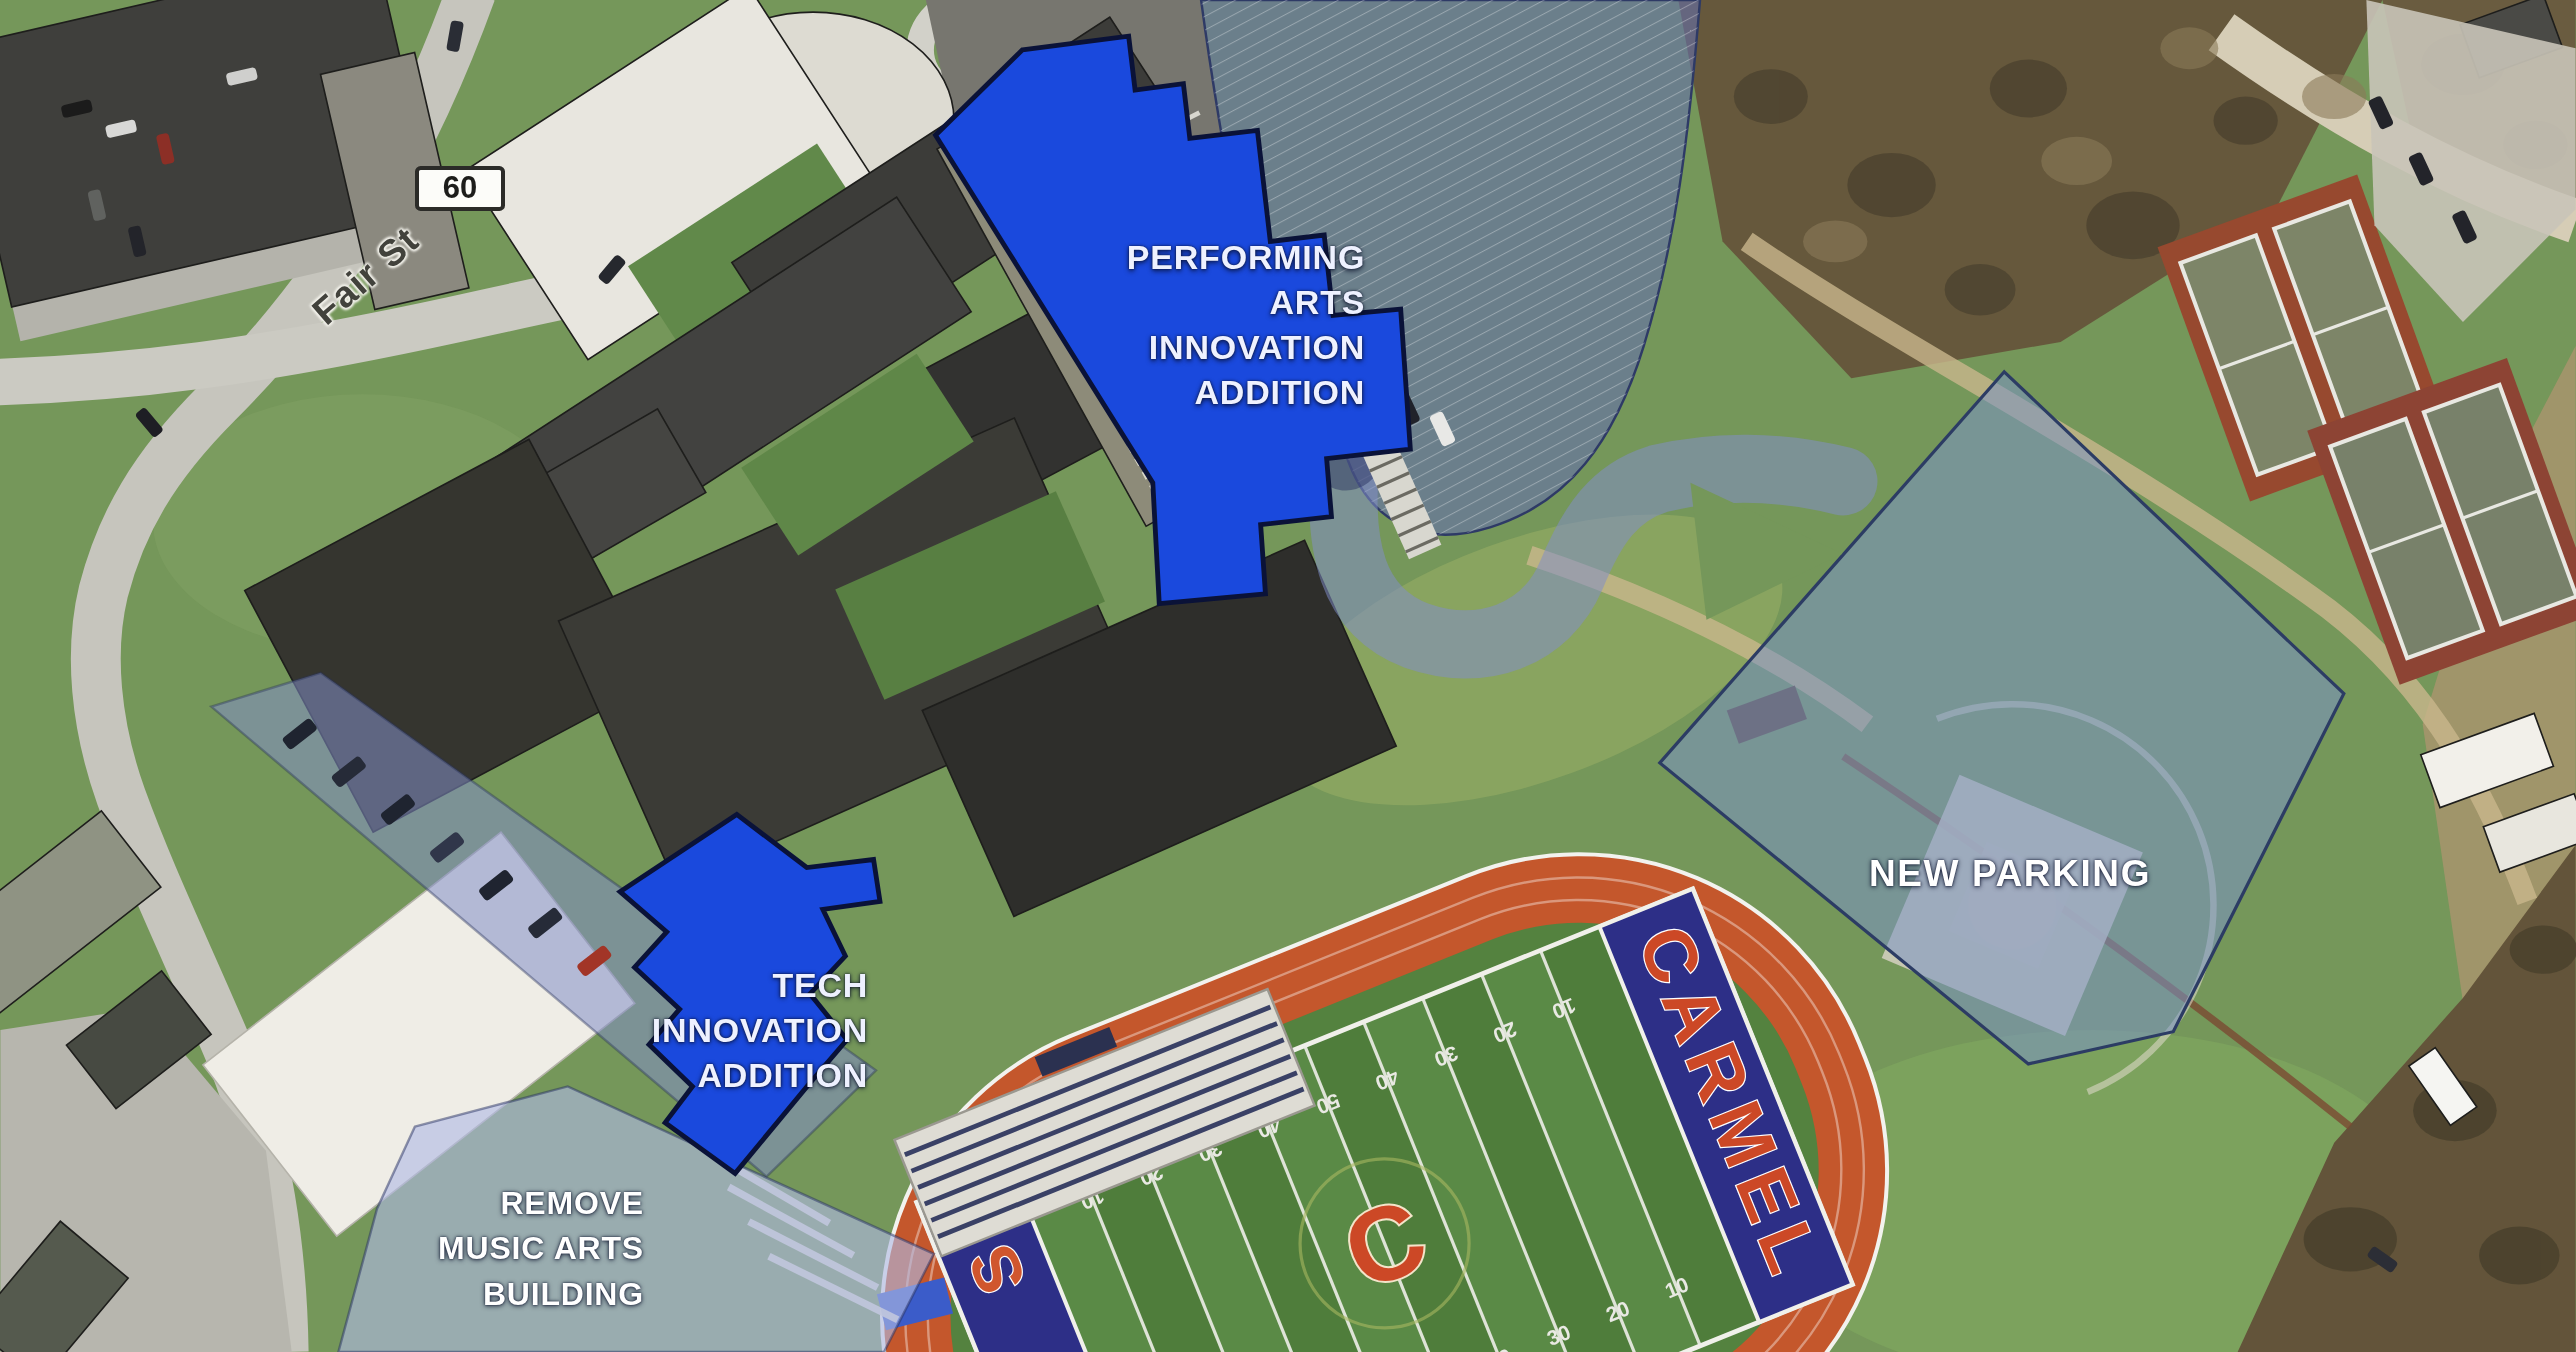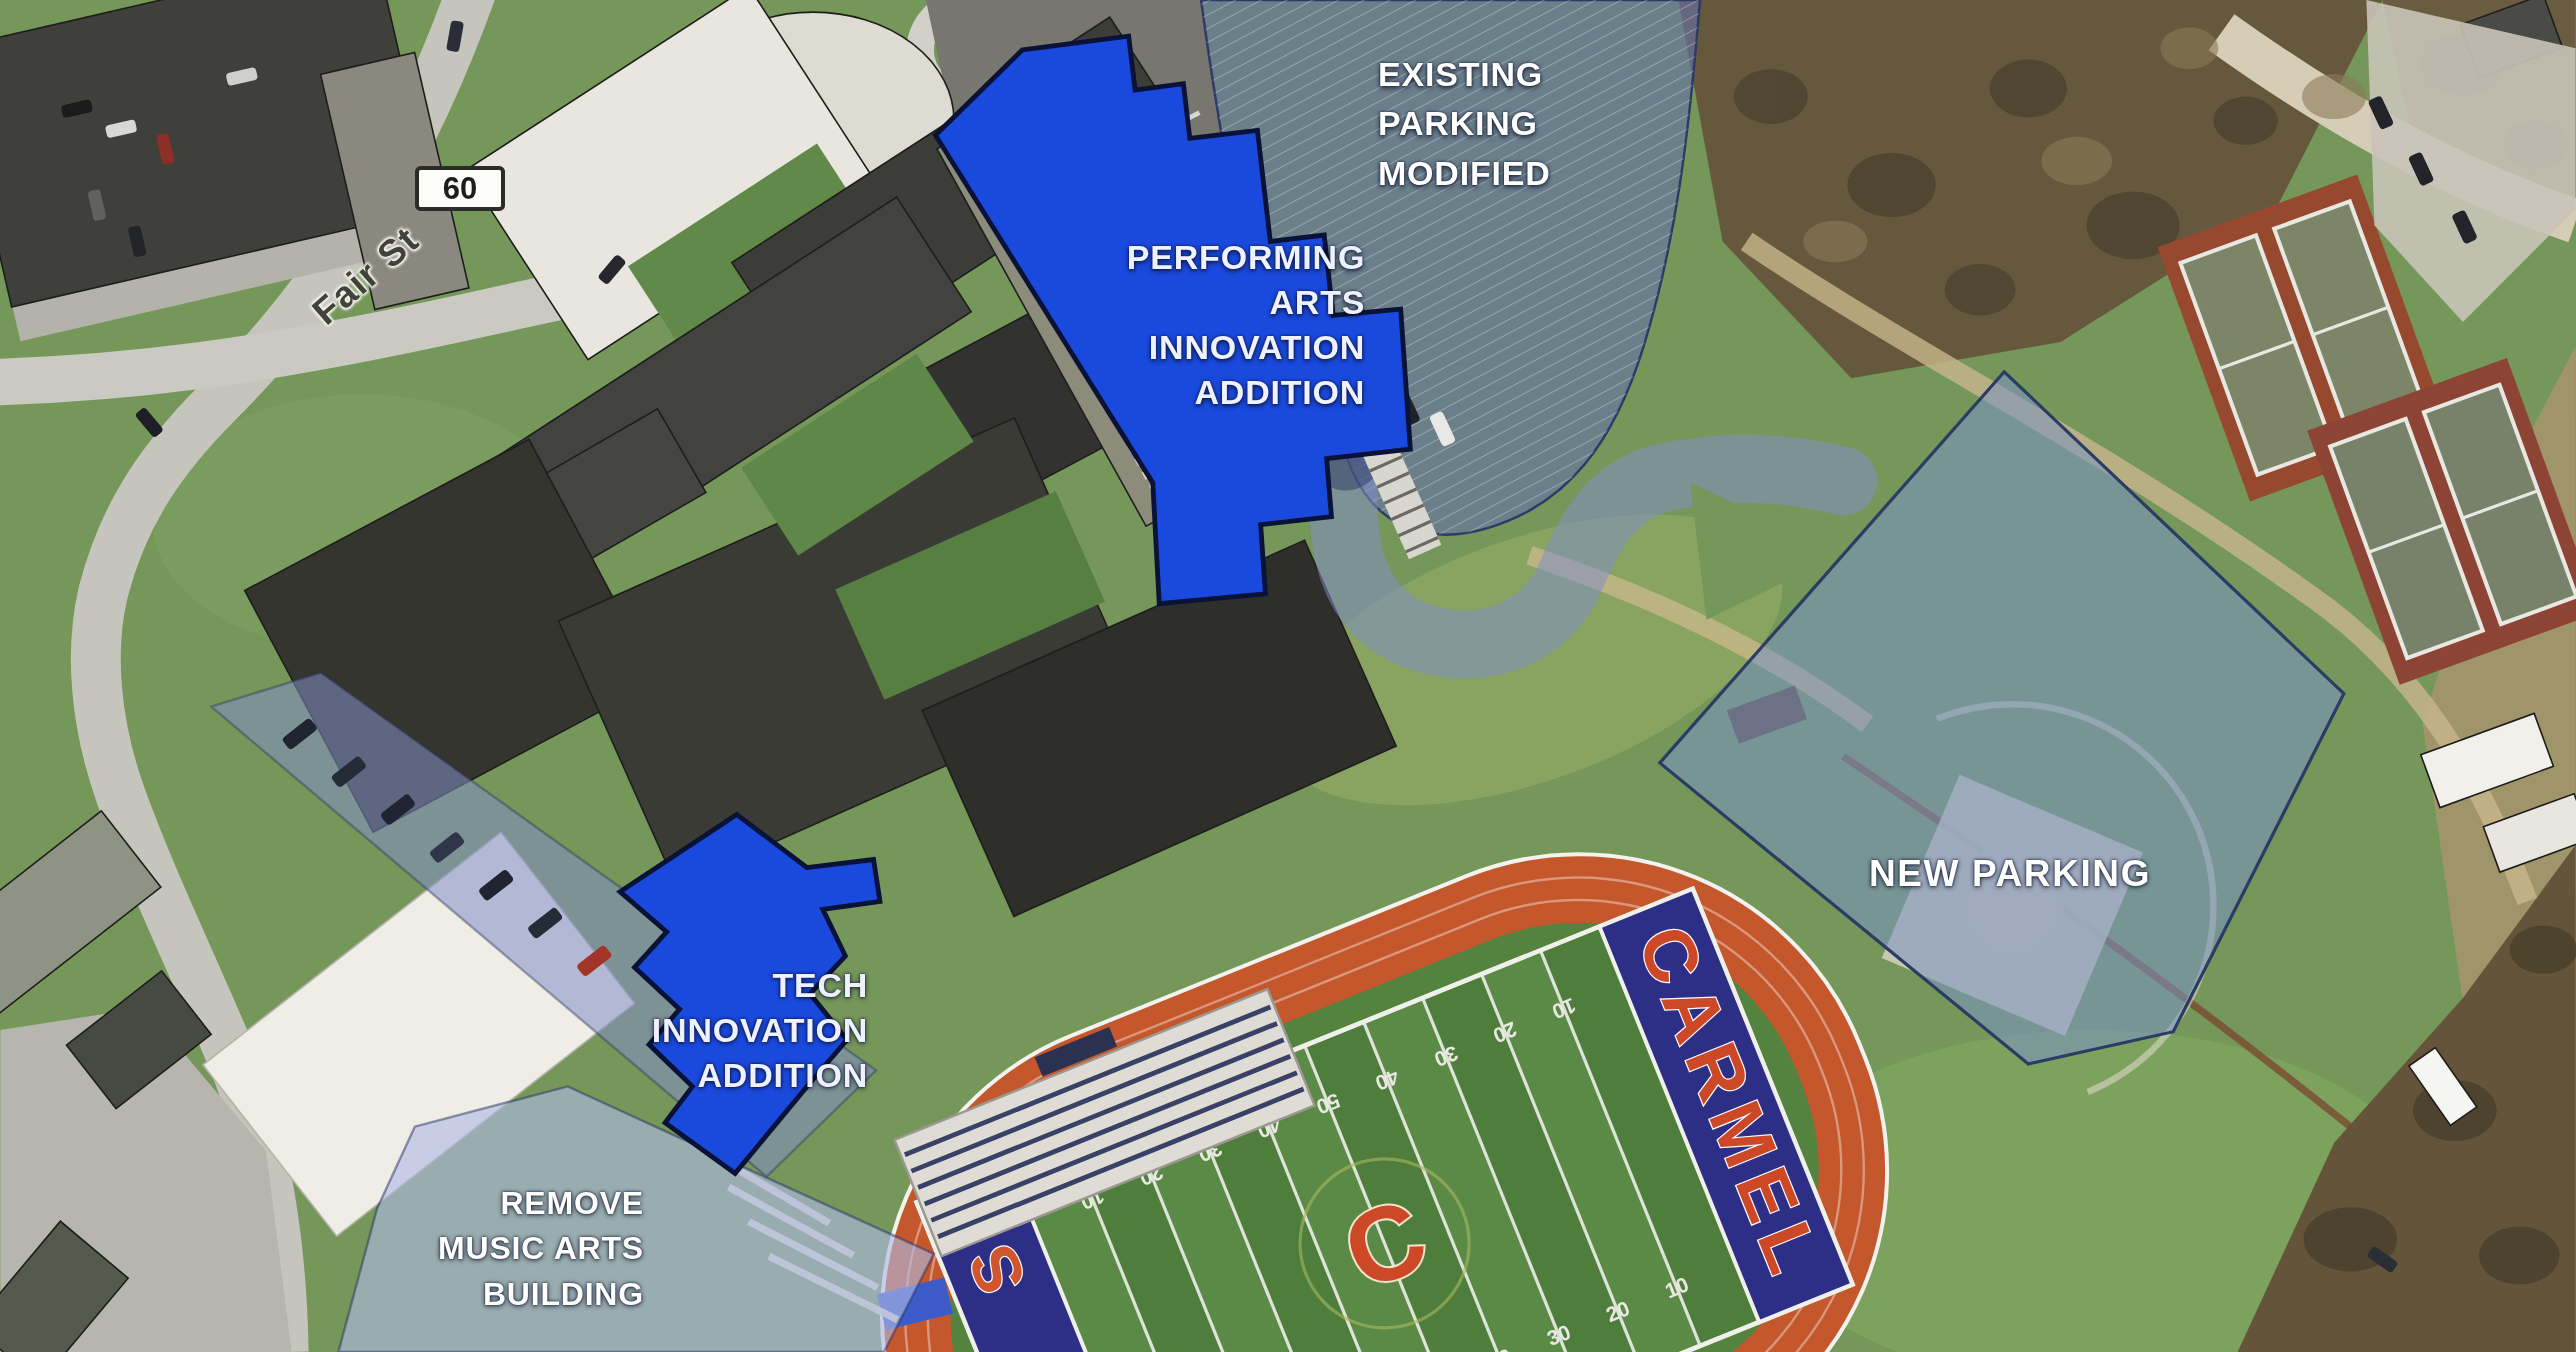--- a/index.html
+++ b/index.html
@@ -16,21 +16,21 @@
   #lbl-performing-arts{left:1246px;top:325px;font-size:34px;color:#eef1ff;}
   #lbl-tech-innovation{left:760px;top:1030px;font-size:34px;color:#eef1ff;}
   #lbl-remove-music{left:541px;top:1249px;font-size:32px;line-height:1.42;}
   #lbl-new-parking{left:1990px;top:874px;font-size:37px;letter-spacing:1.6px;white-space:nowrap;margin-left:20px;}
   #lbl-fair-st{left:366px;top:276px;font-size:37px;color:#42423c;font-weight:bold;
             transform:translate(-50%,-50%) rotate(-41deg);letter-spacing:1.6px;
             text-shadow:-1.6px -1.6px 2.4px #f2f1ea,1.6px -1.6px 2.4px #f2f1ea,
                         -1.6px 1.6px 2.4px #f2f1ea,1.6px 1.6px 2.4px #f2f1ea;}
   #route-shield{position:absolute;left:415px;top:166px;width:90px;height:45px;
             background:#fcfcf9;border:4px solid #2b2b28;border-radius:5.6px;
-            box-sizing:border-box;display:flex;align-items:center;justify-content:center;
+            box-sizing:border-box;display:flex;align-items:flex-start;justify-content:center;
             font-size:31px;font-weight:bold;color:#1d1d1b;}
 </style>
 </head>
 <body>
 
 <div id="stage">
 <svg viewBox="0 0 3200 1680" width="2576" height="1352">
   <defs>
     <pattern id="plines" width="15" height="50" patternUnits="userSpaceOnUse" patternTransform="rotate(62)">
       <line x1="0" y1="0" x2="0" y2="50" stroke="rgba(255,255,255,0.30)" stroke-width="2.5"></line>
@@ -327,23 +327,20 @@
     <rect x="-19" y="-8" width="38" height="16" rx="5" fill="#60625f" transform="translate(120,255) rotate(77)"></rect>
     <rect x="-19" y="-8" width="38" height="16" rx="5" fill="#23242a" transform="translate(170,300) rotate(77)"></rect>
     <rect x="-19" y="-8" width="38" height="16" rx="5" fill="#cfcfcd" transform="translate(300,95) rotate(-13)"></rect>
     <rect x="-19" y="-8" width="38" height="16" rx="5" fill="#2a2d35" transform="translate(565,45) rotate(-80)"></rect>
     <rect x="-19" y="-8" width="38" height="16" rx="5" fill="#26282e" transform="translate(760,335) rotate(-50)"></rect>
     <rect x="-19" y="-8" width="38" height="16" rx="5" fill="#1e1e24" transform="translate(185,525) rotate(50)"></rect>
     <rect x="-19" y="-8" width="38" height="16" rx="5" fill="#2c2e36" transform="translate(2960,1565) rotate(35)"></rect>
   </g>
 </svg>
 
-<div class="ov-label" id="lbl-existing-parking">EXISTING
-PARKING
-MODIFIED</div>
 <div class="ov-label" id="lbl-performing-arts">PERFORMING
 ARTS
 INNOVATION
 ADDITION</div>
 <div class="ov-label" id="lbl-tech-innovation">TECH
 INNOVATION
 ADDITION</div>
 <div class="ov-label" id="lbl-remove-music">REMOVE
 MUSIC ARTS
 BUILDING</div>

